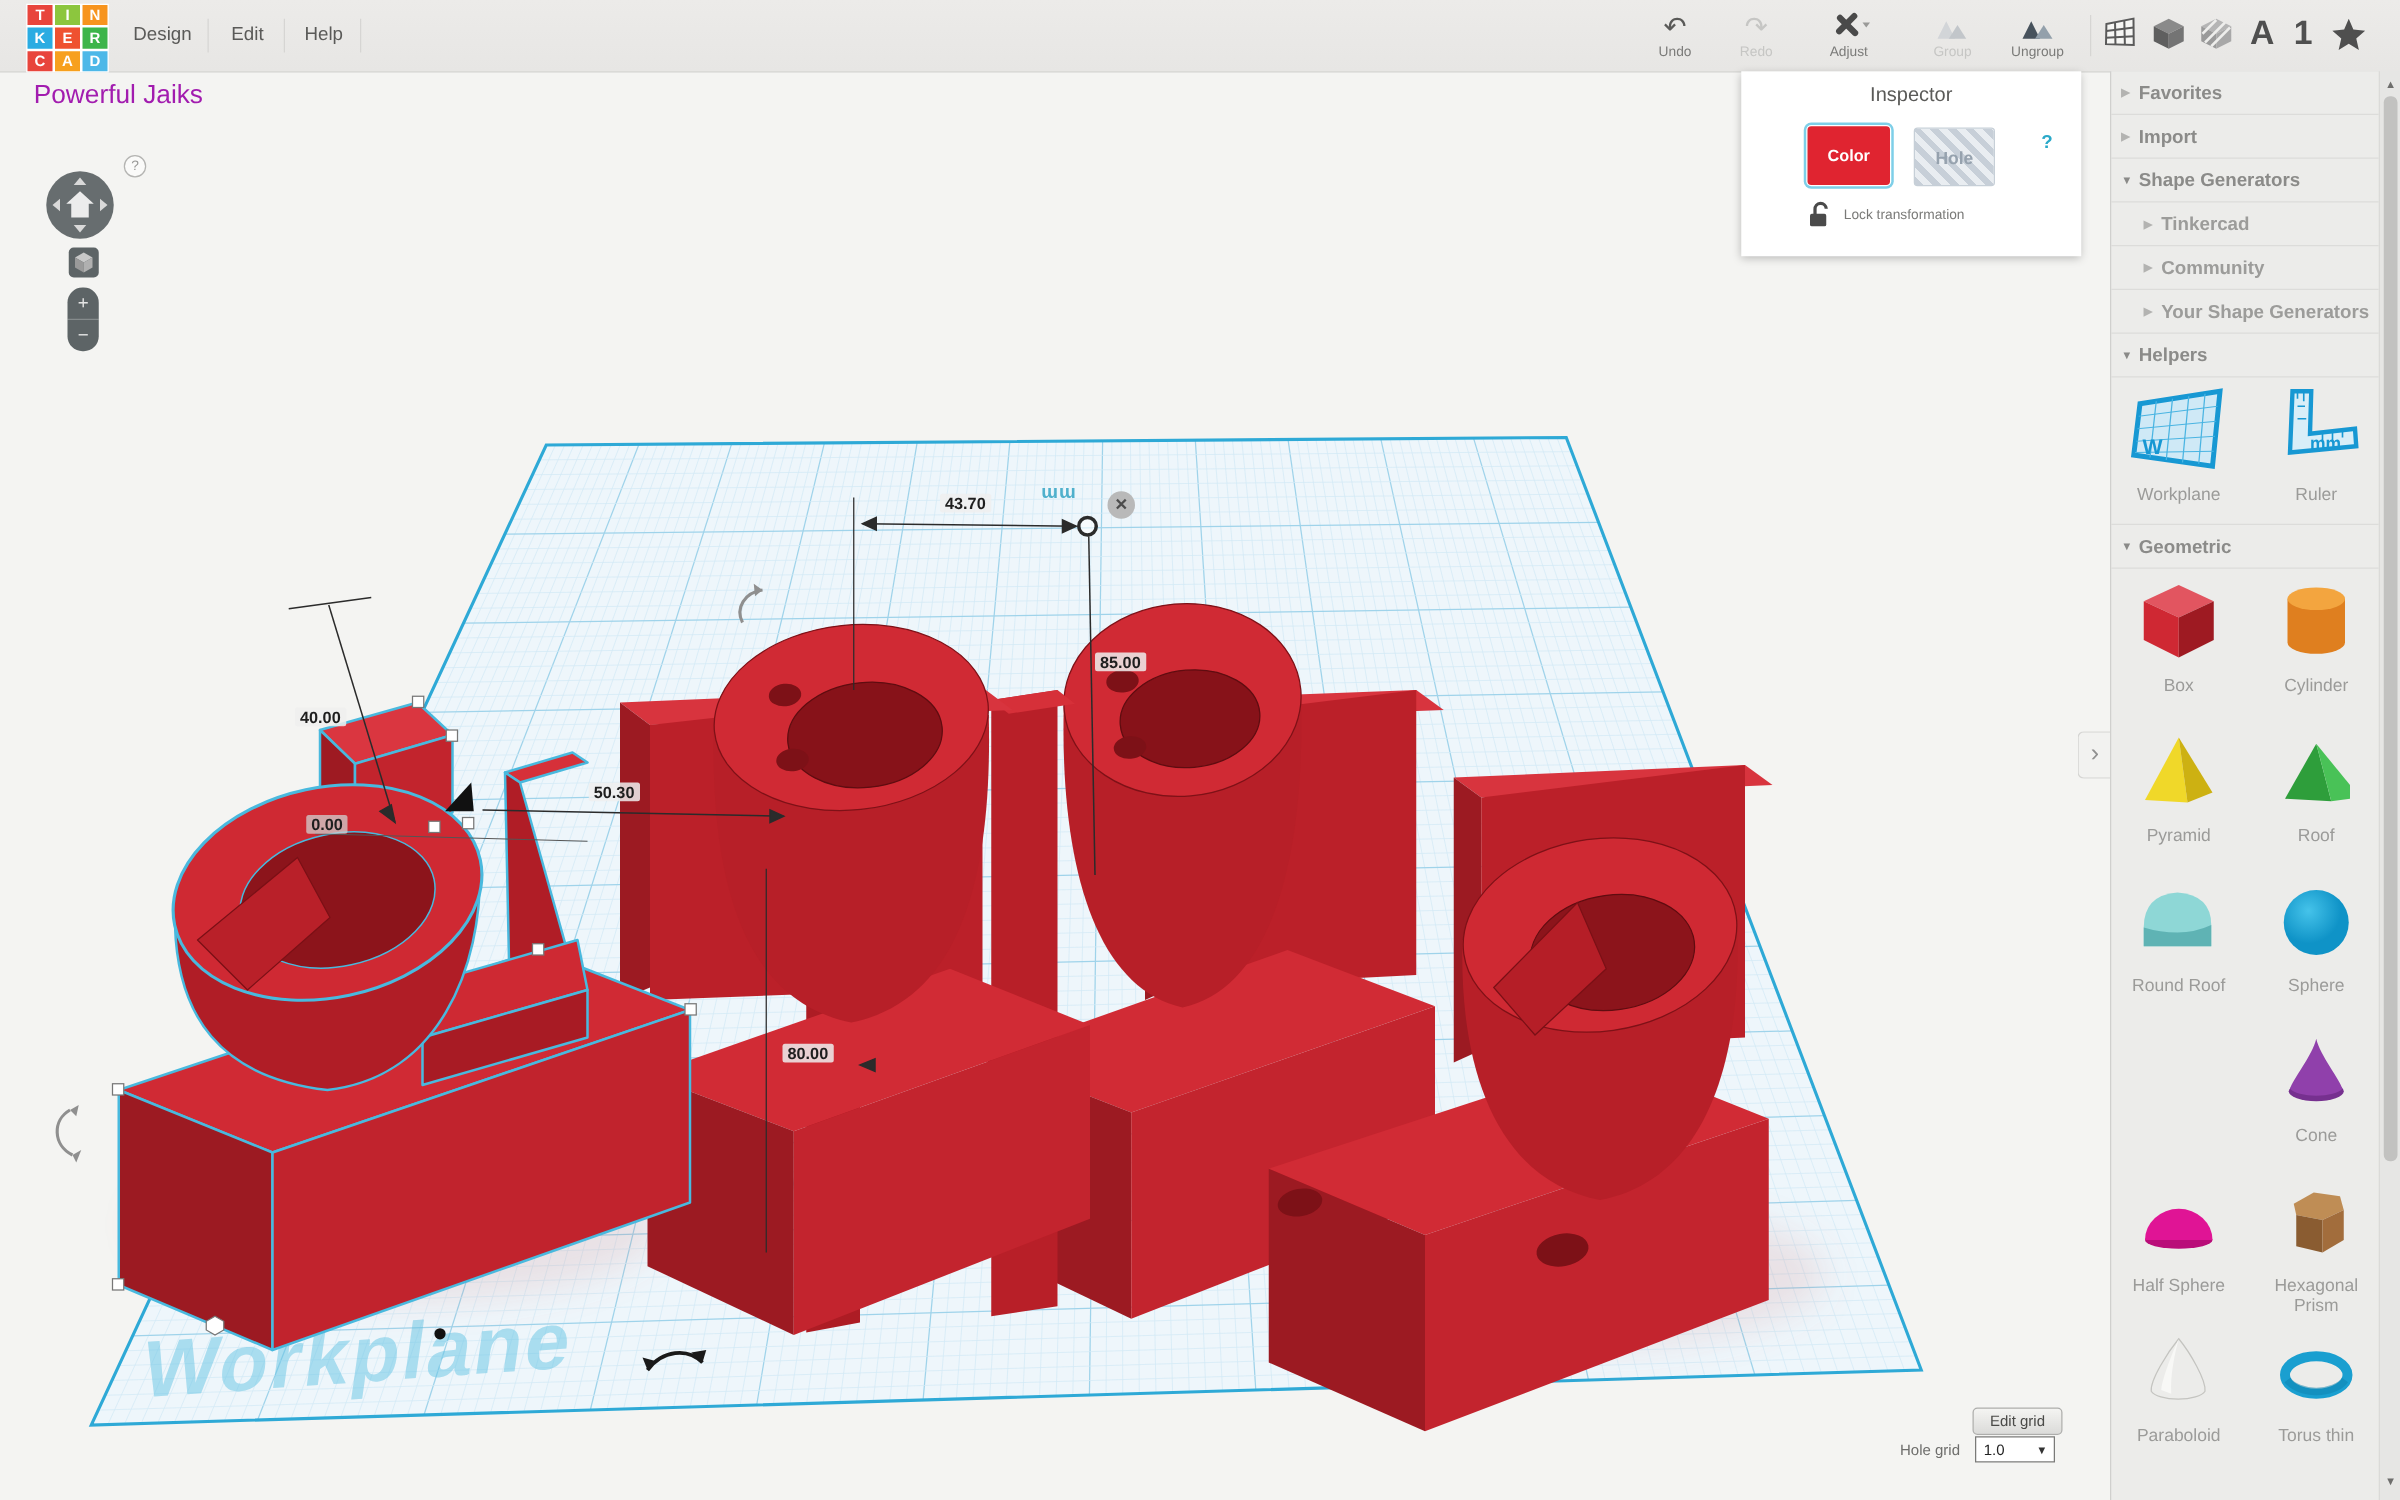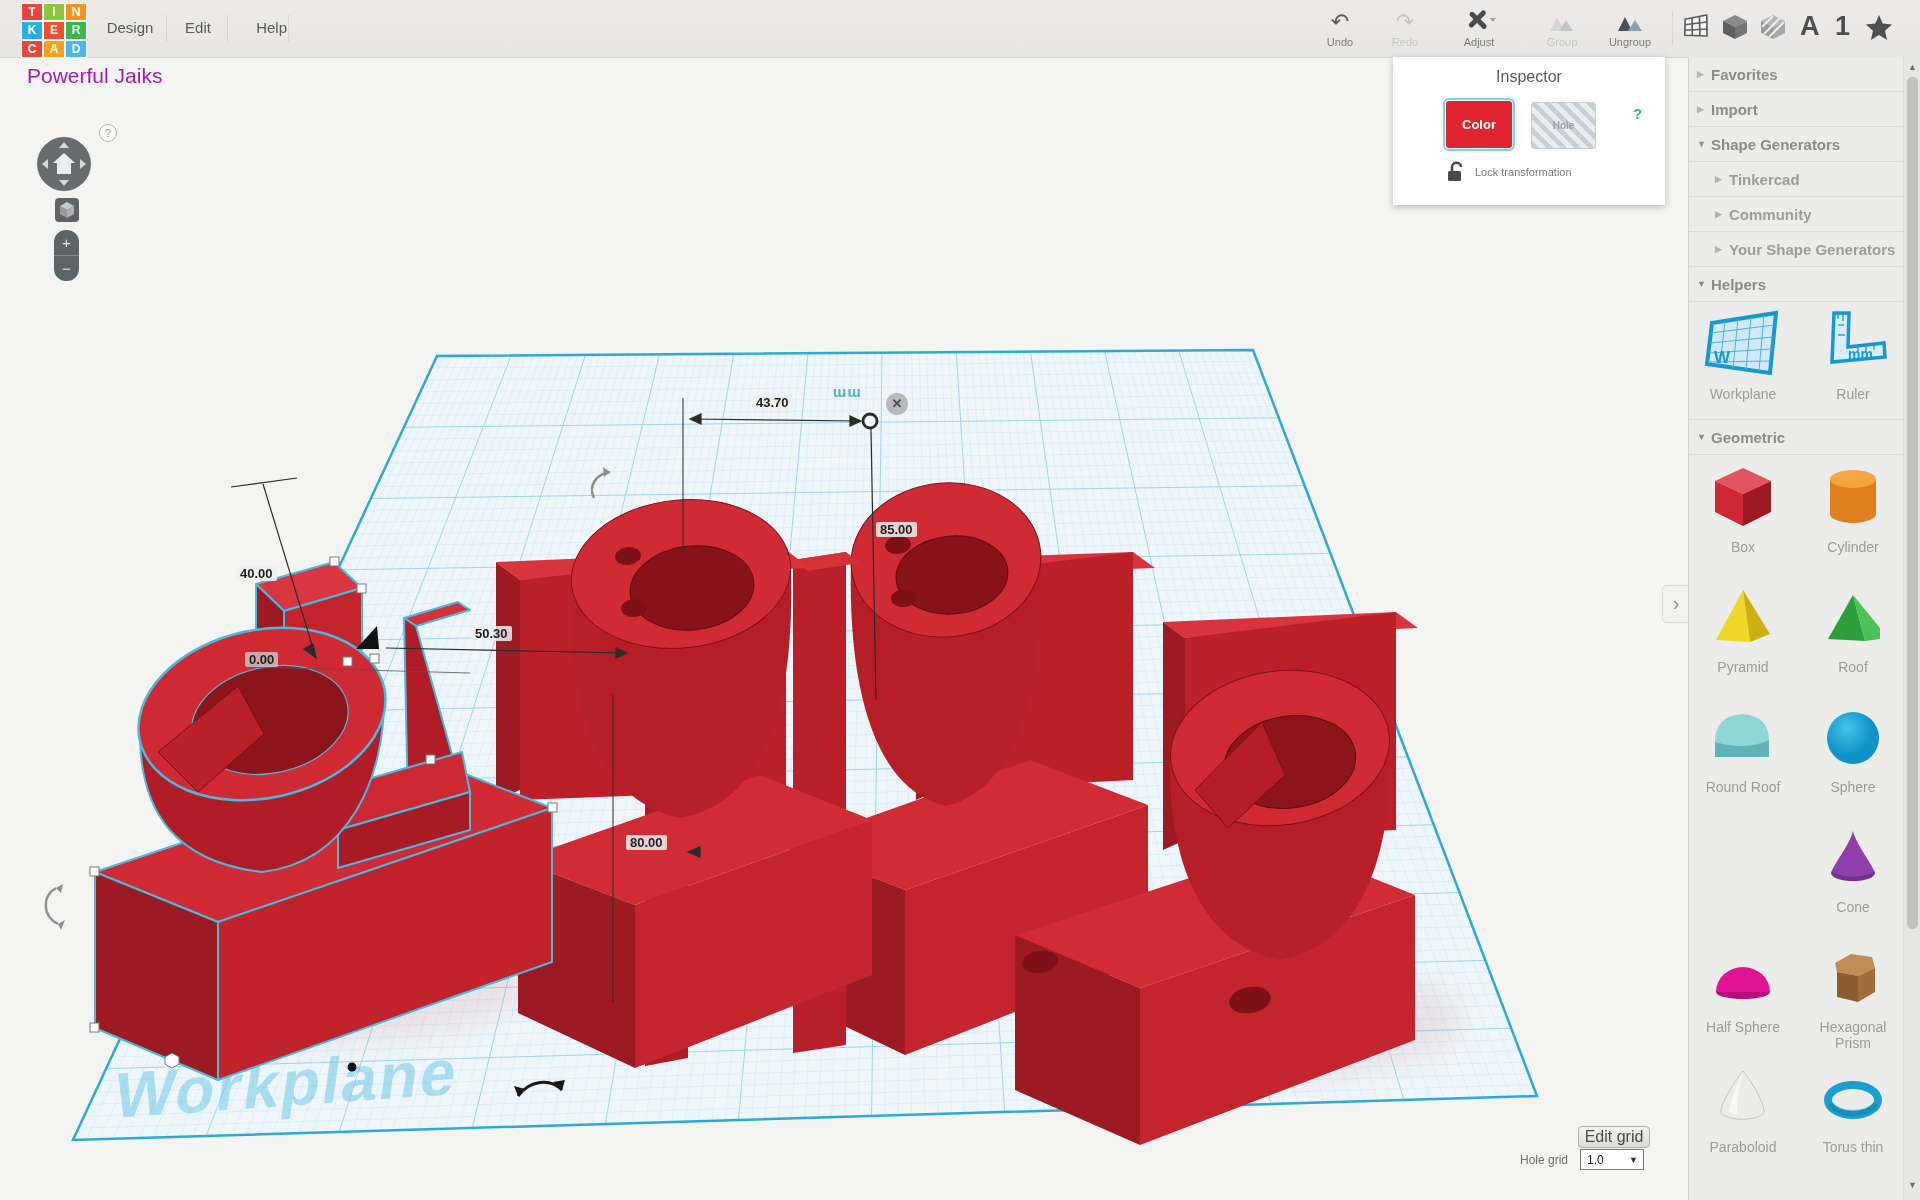--- a/index.html
+++ b/index.html
@@ -33,35 +33,35 @@
   
   .dim{position:absolute;font-size:13px;font-weight:bold;color:#1e1e1e;background:rgba(238,238,238,.85);
        padding:0 4px;border-radius:2px;z-index:2;}
   .mm-badge{position:absolute;left:832px;top:386px;color:#4fb0cc;font-weight:bold;font-size:15px;
        transform:rotate(180deg);z-index:2;letter-spacing:1px;}
   .close-btn{position:absolute;left:886px;top:393px;width:22px;height:22px;border-radius:50%;background:#b9b9b9;
        color:#4c4c4c;font-weight:bold;font-size:13px;text-align:center;line-height:22px;z-index:2;}
   
   .editgrid-btn{position:absolute;left:1578px;top:1126px;width:70px;height:20px;z-index:4;
        background:linear-gradient(#f4f4f2,#dbdbd9);border:1px solid #adadab;border-radius:4px;
-       font-size:16px;color:#4a4a48;text-align:center;line-height:20px;}
+       font-size:12px;color:#4a4a48;text-align:center;line-height:20px;}
   .snapgrid-label{position:absolute;left:1520px;top:1153px;font-size:12px;color:#6e6e6c;z-index:4;}
   .snapgrid-select{position:absolute;left:1580px;top:1149px;width:64px;height:21px;background:#fff;
        border:1px solid #7a7a78;z-index:4;font-size:12px;color:#222;line-height:21px;padding-left:6px;box-sizing:border-box;}
   .snapgrid-select .caret{position:absolute;right:5px;top:0;font-size:9px;color:#333;}
   
   .inspector{position:absolute;left:1393px;top:57px;width:272px;height:148px;background:#fff;z-index:11;
        box-shadow:0 2px 7px rgba(0,0,0,.25);}
   .inspector .title{position:absolute;left:0;top:11px;width:100%;text-align:center;font-size:16px;color:#5a5a58;}
   .swatch-color{position:absolute;left:53px;top:44px;width:66px;height:47px;border-radius:3px;
        box-shadow:0 0 0 1px #fff,0 0 0 3px #7ecfe8;display:flex;align-items:center;justify-content:center;
        color:#fff;font-weight:bold;font-size:13px;}
   .swatch-hole{position:absolute;left:138px;top:45px;width:63px;height:45px;border-radius:3px;border:1px solid #c6cfd7;
        background:repeating-linear-gradient(45deg,#c7cfd8 0 5px,#e9edf1 5px 10px);
-       display:flex;align-items:center;justify-content:center;color:#96a2ae;font-weight:bold;font-size:10px;}
+       display:flex;align-items:center;justify-content:center;color:#96a2ae;font-weight:bold;font-size:14px;}
   .inspector .help{position:absolute;left:240px;top:48px;color:#2aa9c9;font-weight:bold;font-size:15px;}
   .lock-row{position:absolute;left:52px;top:104px;display:flex;align-items:center;gap:10px;}
   .lock-row .txt{font-size:11px;color:#7a7a78;}
   
   .sidebar{position:absolute;left:1688px;top:57px;width:232px;height:1143px;background:#ececea;
        border-left:1px solid #d0d0ce;z-index:10;}
   .sb-row{position:absolute;left:0;width:214px;height:34px;border-bottom:1px solid #dcdcda;
        display:flex;align-items:center;font-size:15px;font-weight:bold;color:#8b8b89;}
   .sb-row .arr{width:14px;margin-left:8px;font-size:9px;color:#a9a9a7;}
   .sb-row.sub{padding-left:18px;color:#9c9c9a;width:196px;}
@@ -444,21 +444,21 @@
       <span class="logo-cell" style="background: rgb(239, 81, 48);">E</span>
       <span class="logo-cell" style="background: rgb(60, 181, 74);">R</span>
     <span class="logo-cell" style="background: rgb(232, 69, 60);">C</span>
       <span class="logo-cell" style="background: rgb(247, 160, 30);">A</span>
       <span class="logo-cell" style="background: rgb(77, 184, 232);">D</span>
   </div>
   <div class="menu-item" style="left:100px;width:60px;">Design</div>
   <div class="menu-sep" style="left:166px;"></div>
   <div class="menu-item" style="left:170px;width:56px;">Edit</div>
   <div class="menu-sep" style="left:227px;"></div>
-  <div class="menu-item" style="left:231px;width:56px;text-align:right;">Help</div>
+  <div class="menu-item" style="left:231px;width:56px;">Help</div>
   <div class="menu-sep" style="left:288px;"></div>
 
   <div class="tb-btn" style="left:1310px;width:60px;">
     <div class="ic">↶</div>
     <div class="lb">Undo</div>
   </div>
   <div class="tb-btn disabled" style="left:1375px;width:60px;">
     <div class="ic">↷</div>
     <div class="lb">Redo</div>
   </div>

